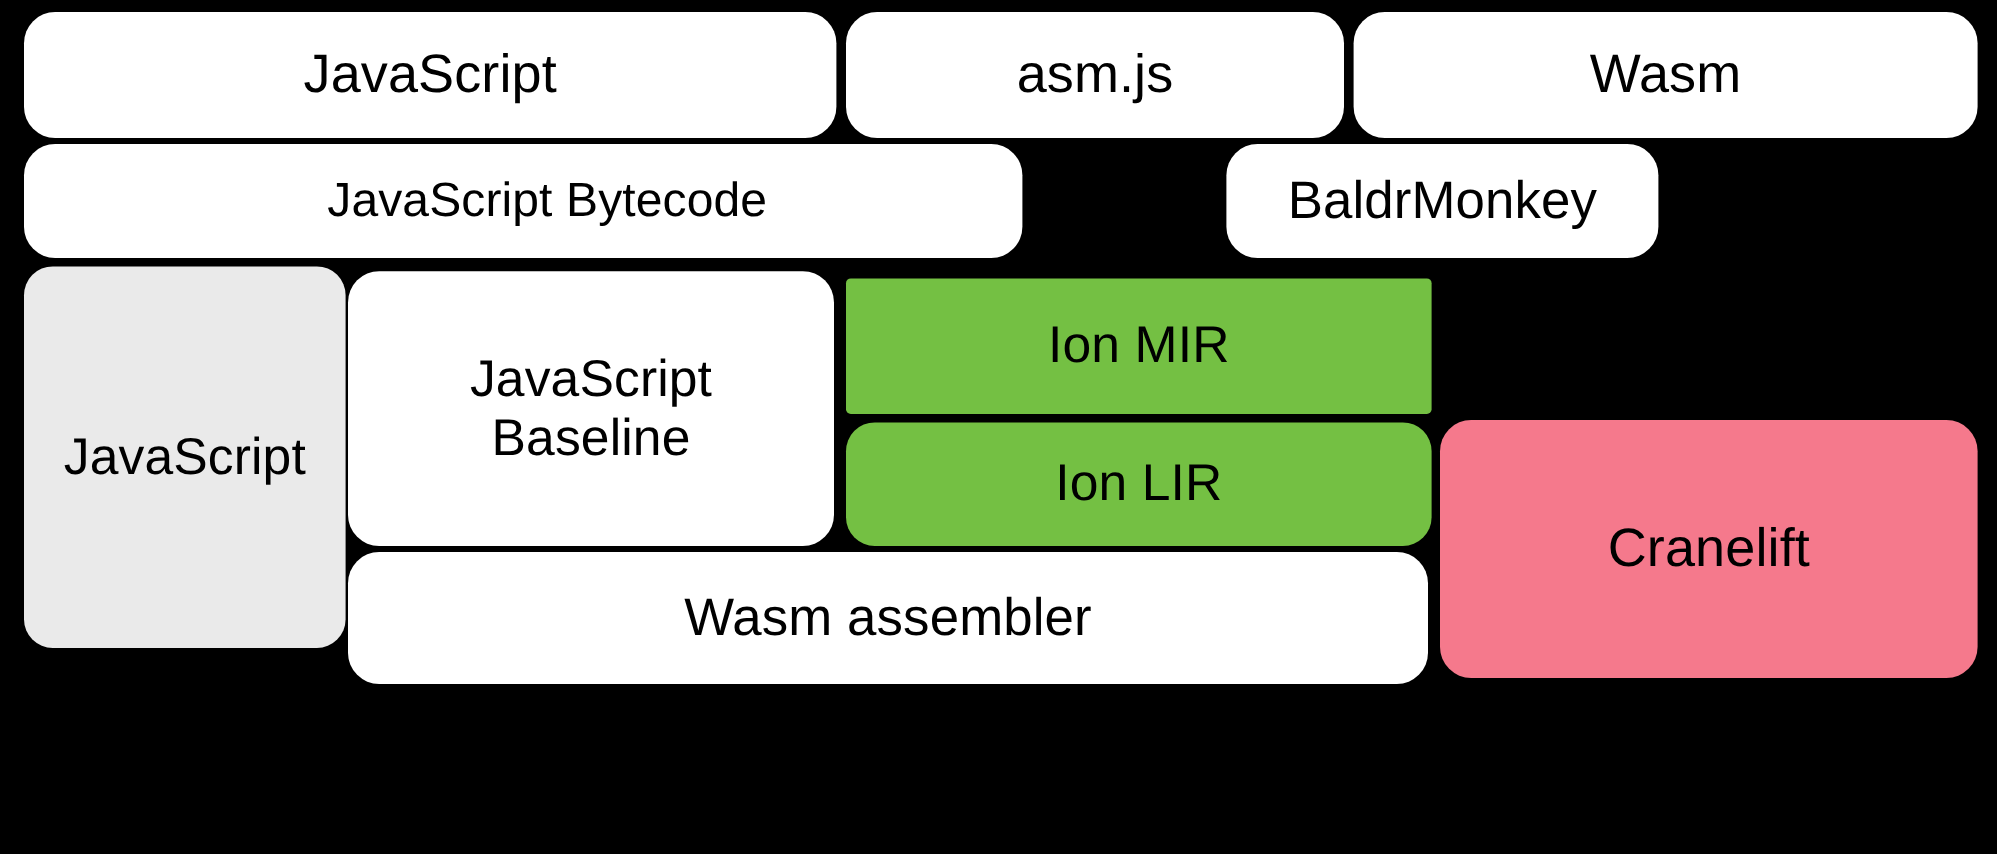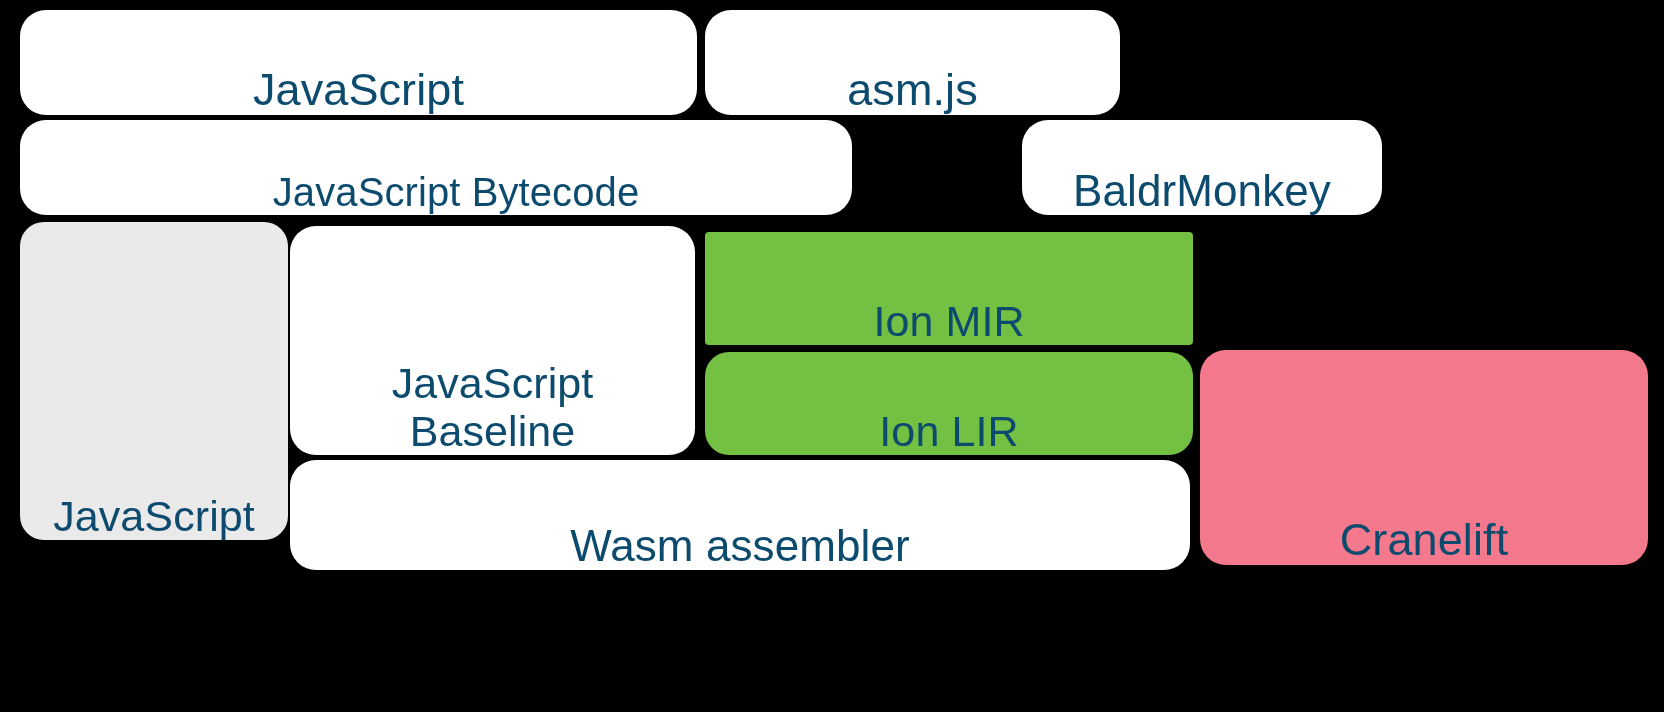--- a/index.html
+++ b/index.html
@@ -14,25 +14,25 @@
     position: relative;
     width: 1664px;
     height: 712px;
     background: #000000;
     overflow: hidden;
   }
   .box {
     position: absolute;
     box-sizing: border-box;
     display: flex;
-    align-items: flex-end;
+    align-items: center;
     justify-content: center;
     text-align: center;
     border-radius: 26px;
-    color: #0c4a6e;
+    color: #000000;
     font-weight: 400;
     line-height: 1.12;
     letter-spacing: 0.1px;
     -webkit-font-smoothing: antialiased;
   }
   .box .label {
     display: block;
     white-space: pre-line;
   }
   .fill-white  { background: #ffffff; }
@@ -68,20 +68,23 @@
 <div id="stage">
 
   <div class="box fill-white" id="b-javascript">
     <span class="label">JavaScript</span>
   </div>
 
   <div class="box fill-white" id="b-asmjs">
     <span class="label">asm.js</span>
   </div>
 
+  <div class="box fill-white" id="b-wasm">
+    <span class="label">Wasm</span>
+  </div>
 
   <div class="box fill-white" id="b-js-bytecode">
     <span class="label">JavaScript Bytecode</span>
   </div>
 
   <div class="box fill-white" id="b-baldrmonkey">
     <span class="label">BaldrMonkey</span>
   </div>
 
   <div class="box fill-grey" id="b-interpreter">

